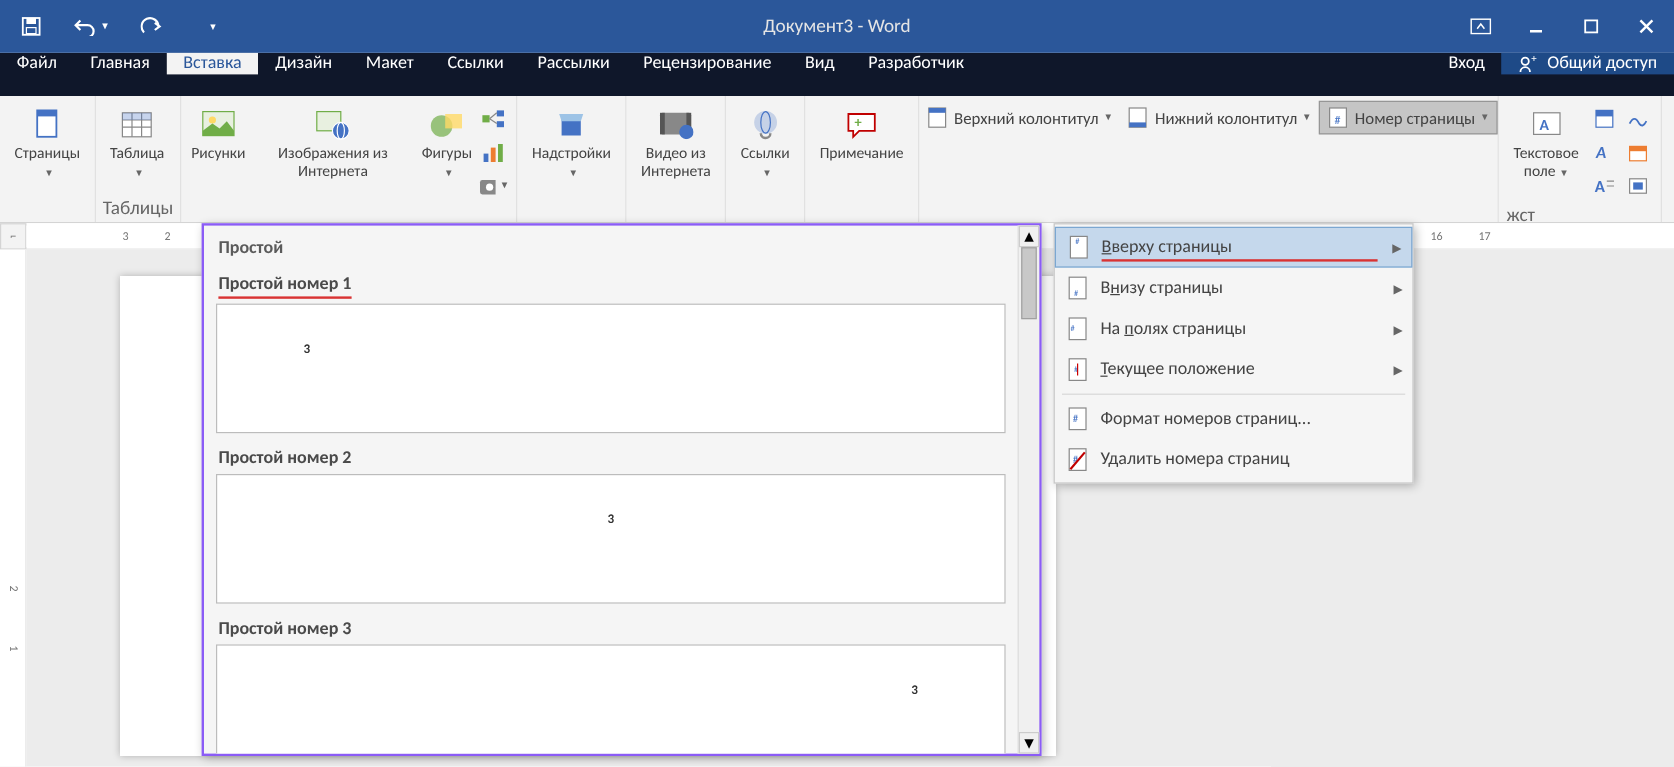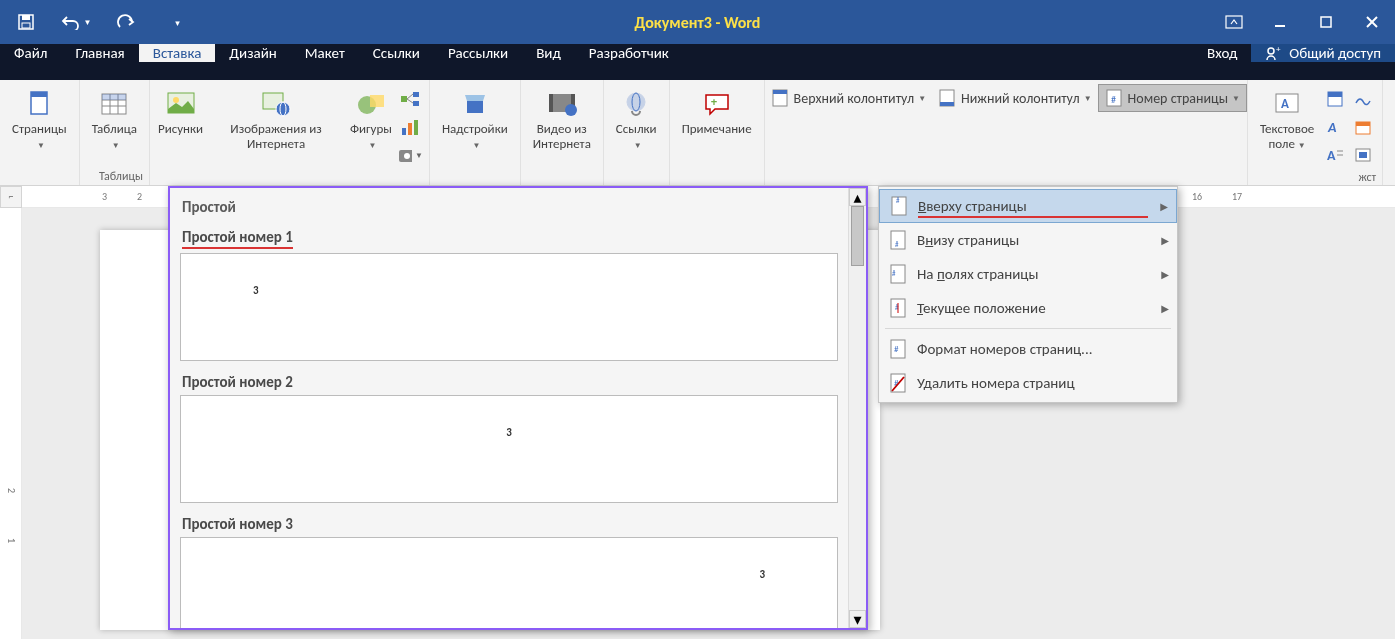--- a/index.html
+++ b/index.html
@@ -3,37 +3,37 @@
 <meta charset="utf-8">
 <style>
 * { box-sizing: border-box; margin: 0; padding: 0; font-family: "Segoe UI", Calibri, sans-serif; }
 body { background: #fff; overflow: hidden; width: 1395px; height: 639px; position: relative; }
 
 
 .titlebar { height: 44px; background: #2b579a; display: flex; align-items: center; color: #fff; position: relative; }
 .qat { display: flex; align-items: center; gap: 2px; padding-left: 8px; }
 .qat-btn { width: 36px; height: 36px; display: flex; align-items: center; justify-content: center; cursor: pointer; }
 .qat-sep { width: 10px; }
-.doctitle { position: absolute; left: 50%; transform: translateX(-50%); font-size: 16px; color: #fde047; font-weight: bold; }
+.doctitle { position: absolute; left: 50%; transform: translateX(-50%); font-size: 16px; color: #e5e5e5; }
 .winctrls { position: absolute; right: 0; display: flex; align-items: center; }
 .winctrl { width: 46px; height: 44px; display: flex; align-items: center; justify-content: center; cursor: pointer; }
 
 
 .ribbon-tabs { height: 36px; background: #0f172a; display: flex; align-items: flex-start; color: #fff; font-size: 15px; }
 .rtab { padding: 0 14px; display: flex; align-items: center; cursor: pointer; white-space: nowrap; }
 .rtab.active { background: #f3f3f3; color: #2b579a; }
 .rtab.tell { color: #b8cbe4; }
 .rtab.tell svg { margin-right: 6px; }
 .rtab.share svg { margin-right: 6px; }
 
 
 .ribbon { height: 106px; background: #f3f3f3; border-bottom: 1px solid #d4d4d4; display: flex; }
 .rgroup { border-right: 1px solid #e1e1e1; padding: 4px 6px 2px 6px; display: flex; flex-direction: column; justify-content: space-between; }
 .rgroup-body { display: flex; align-items: flex-start; gap: 2px; flex: 1; }
-.rgroup-label { text-align: right; font-size: 12px; color: #666; padding-top: 2px; }
+.rgroup-label { text-align: left; font-size: 16px; color: #666; padding-top: 2px; }
 .bigbtn { display: flex; flex-direction: column; align-items: center; justify-content: flex-start; padding: 4px 6px; cursor: pointer; min-width: 48px; }
 .bigbtn-icon { width: 32px; height: 32px; display: flex; align-items: center; justify-content: center; margin-bottom: 2px; }
 .bigbtn-label { font-size: 13px; color: #444; text-align: center; line-height: 1.15; }
 .smallcol { display: flex; flex-direction: column; gap: 2px; padding-top: 2px; }
 .smallbtn { width: 26px; height: 26px; display: flex; align-items: center; justify-content: center; cursor: pointer; }
 .hf-col { display: flex; flex-direction: row; padding: 2px 0; }
 .hf-item { display: flex; align-items: center; height: 28px; padding: 0 6px; cursor: pointer; font-size: 14px; color: #444; white-space: nowrap; }
 .hf-item.active { background: #c5c5c5; border: 1px solid #969696; }
 .hf-item svg { margin-right: 5px; flex-shrink: 0; }
 .hf-item .dd { margin-left: 4px; }
@@ -139,20 +139,21 @@
 </div>
 
 <div class="ribbon-tabs">
   <div class="rtab">Файл</div>
   <div class="rtab">Главная</div>
   <div class="rtab active">Вставка</div>
   <div class="rtab">Дизайн</div>
   <div class="rtab">Макет</div>
   <div class="rtab">Ссылки</div>
   <div class="rtab">Рассылки</div>
+  <div class="rtab">Рецензирование</div>
   <div class="rtab">Вид</div>
   <div class="rtab">Разработчик</div>
   <div style="flex:1"></div>
   <div class="rtab">Вход</div>
   <div class="rtab share" style="background:#1e4a87;">
     <svg width="18" height="16" viewBox="0 0 18 16">
         <circle cx="6" cy="6" r="3" fill="none" stroke="#fff" stroke-width="1.5"></circle>
         <path d="M2 15 A4 4 0 0 1 10 15" fill="none" stroke="#fff" stroke-width="1.5"></path>
         <text x="11" y="7" font-size="9" fill="#fff">+</text>
       </svg>

